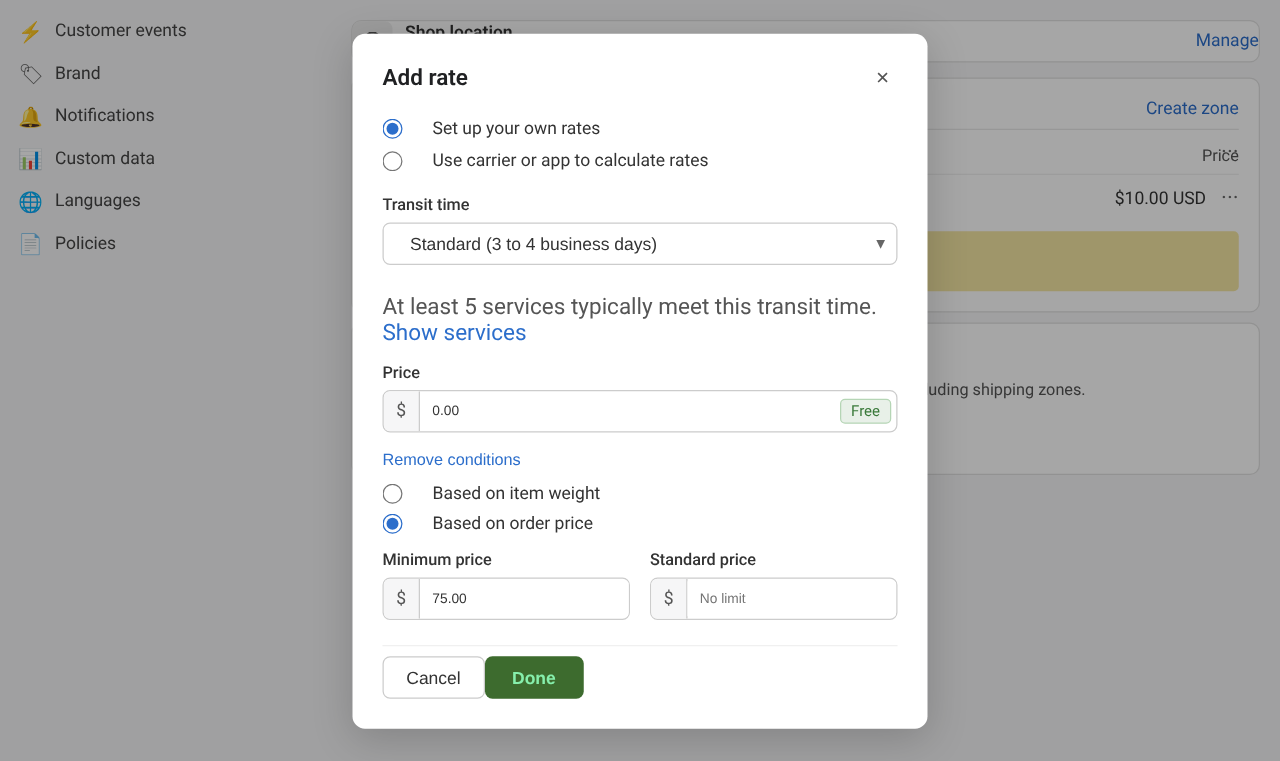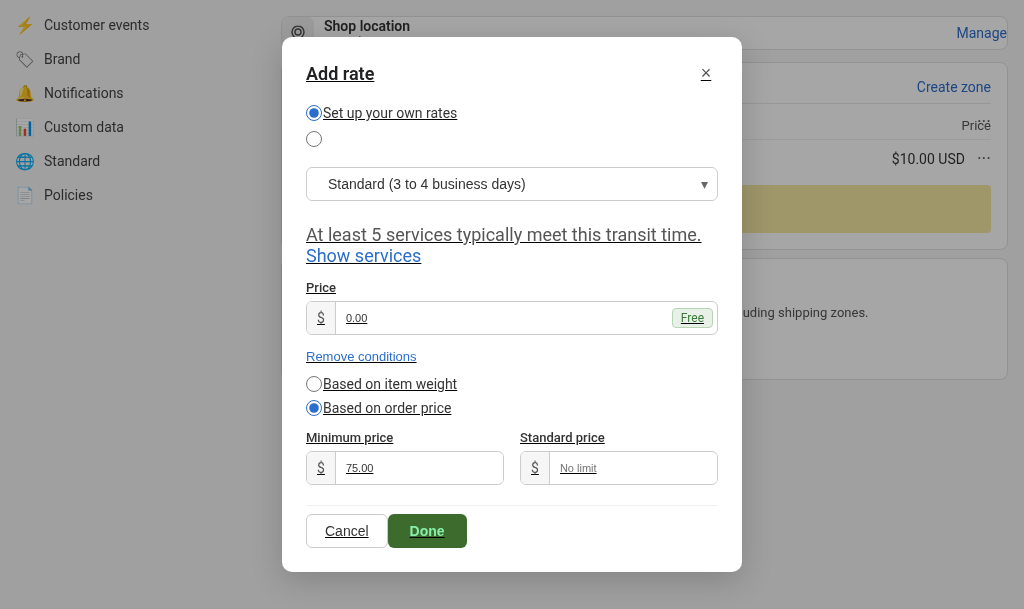--- a/index.html
+++ b/index.html
@@ -162,21 +162,20 @@
     
     .overlay {
       position: absolute;
       top: 0; left: 0;
       width: 100%; height: 100%;
       background: rgba(0,0,0,0.35);
       z-index: 100;
       display: flex;
       align-items: center;
       justify-content: center;
-      text-decoration: underline;
     }
 
     
     .modal {
       background: #fff;
       border-radius: 10px;
       width: 460px;
       padding: 24px;
       position: relative;
       box-shadow: 0 8px 32px rgba(0,0,0,0.18);
@@ -208,21 +207,21 @@
     
     .radio-group {
       display: flex;
       flex-direction: column;
       gap: 10px;
       margin-bottom: 20px;
     }
     .radio-option {
       display: flex;
       align-items: flex-end;
-      gap: 1px;
+      gap: 24px;
       cursor: pointer;
     }
     .radio-option input[type="radio"] {
       accent-color: #2c6ecb;
       width: 16px;
       height: 16px;
     }
     .radio-label {
       font-size: 14px;
       color: #333;
@@ -392,21 +391,21 @@
     <div class="sidebar-item">
       <span class="sidebar-icon">🔔</span>
       <span>Notifications</span>
     </div>
     <div class="sidebar-item">
       <span class="sidebar-icon">📊</span>
       <span>Custom data</span>
     </div>
     <div class="sidebar-item">
       <span class="sidebar-icon">🌐</span>
-      <span>Standard</span>
+      <span>Languages</span>
     </div>
     <div class="sidebar-item">
       <span class="sidebar-icon">📄</span>
       <span>Policies</span>
     </div>
   </div>
 
   <div class="main-content">
 
     <div class="content-card">
@@ -471,24 +470,26 @@
         <button class="modal-close">×</button>
       </div>
 
       <div class="radio-group">
         <label class="radio-option">
           <input type="radio" name="rate-type" checked="" style="">
           <span class="radio-label">Set up your own rates</span>
         </label>
         <label class="radio-option">
           <input type="radio" name="rate-type" style="">
+          <span class="radio-label">Use carrier or app to calculate rates</span>
         </label>
       </div>
 
       <div class="field-group">
+        <label class="field-label">Transit time</label>
         <div class="select-wrapper">
           <select>
             <option>Standard (3 to 4 business days)</option>
             <option>Economy (5 to 7 business days)</option>
             <option>Express (1 to 2 business days)</option>
           </select>
           <span class="select-arrow">▾</span>
         </div>
         <p class="hint-text">
           <span>At least 5 services typically meet this transit time.</span>

